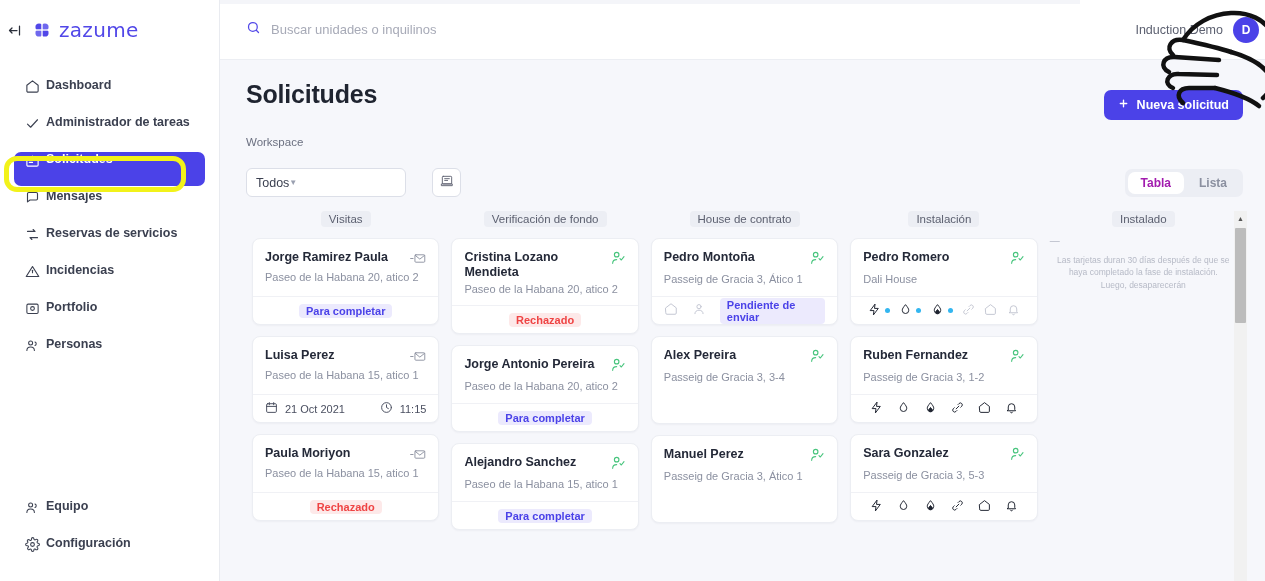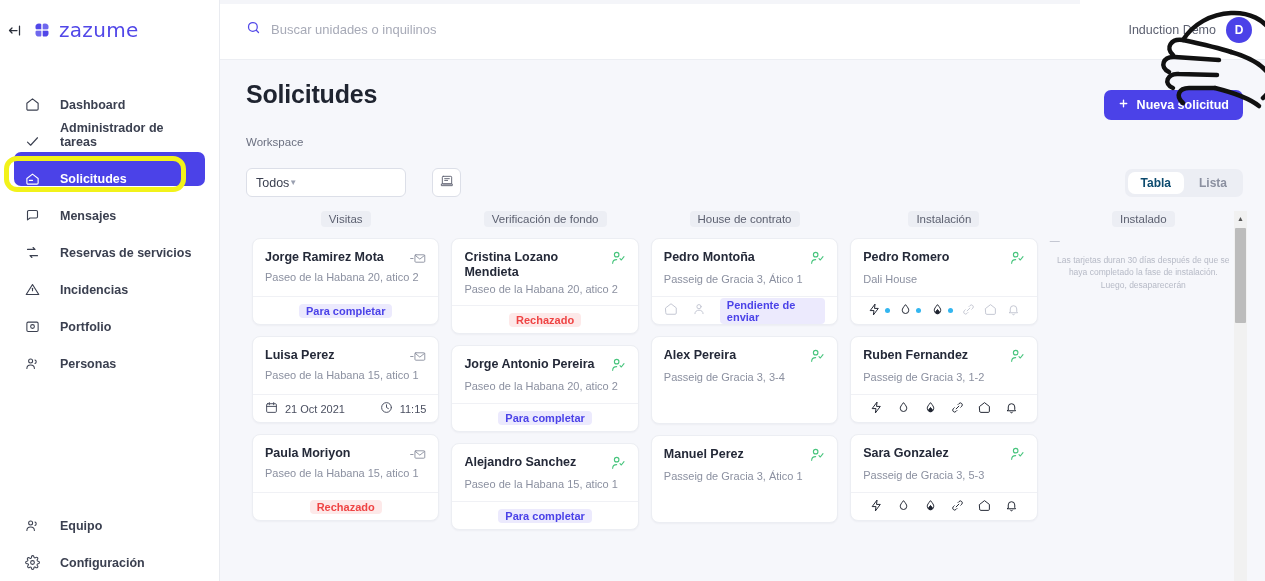--- a/index.html
+++ b/index.html
@@ -27,41 +27,41 @@
   .brand {
     display: flex; align-items: center; gap: 7px;
   }
   .brand-mark { width: 20px; height: 20px; }
   .brand-text {
     font-size: 20px; color:#5147e8; letter-spacing:0.3px;
     font-family: "DejaVu Sans", sans-serif; font-weight:400;
   }
   .nav { margin-top: 18px; }
   .nav-item {
-    display: flex; align-items: flex-end; gap: 20px;
+    display: flex; align-items: flex-start; gap: 6px;
     height: 34px; margin: 3px 14px; padding: 0 10px;
     border-radius: 7px; cursor: pointer;
     font-size: 12.5px; color: #3b4050; font-weight: 600;
     position: relative;
   }
   .nav-item .ico { width:16px; height:16px; display:flex; align-items:center; justify-content:center; flex:0 0 16px; }
   .nav-item.active { background: #4b42e8; color:#fff; }
   .nav-item.active .ico svg { stroke:#fff; }
   .nav-highlight {
     position: absolute; left: 4px; top: 156px; width: 182px; height: 36px;
     border: 5px solid #f2f21a; border-radius: 13px; pointer-events:none;
     box-sizing: border-box;
   }
   .nav-bottom { position:absolute; bottom: 8px; left:0; right:0; }
 
   
   .main { flex: 1; height: 581px; display: flex; flex-direction: column; position: relative; background:#f6f7fb;}
   .topbar {
     height: 60px; background:#fff; display:flex; align-items:center;
-    padding: 0 13px 0 26px; border-bottom: 1px solid #eceef3;
+    padding: 0 6px 0 26px; border-bottom: 1px solid #eceef3;
     flex: 0 0 60px;
   }
   .search-wrap { display:flex; align-items:center; gap:10px; flex:1; }
   .search-input {
     border:none; outline:none; background:transparent;
     font-size: 13px; color:#2b2f3a; width: 420px;
     font-family: "Liberation Sans", sans-serif;
   }
   .search-input::placeholder { color:#a7aab7; }
   .user-area { display:flex; align-items:center; gap:10px; }
@@ -96,21 +96,21 @@
     display:flex; align-items:center; justify-content:center; cursor:pointer;
   }
   .seg {
     background:#eceef4; border-radius:7px; padding:3px; display:flex; gap:2px;
   }
   .seg-btn {
     padding: 4px 13px; font-size:12px; border-radius:5px; cursor:pointer;
     color:#8b90a0; font-weight:600; background:transparent; border:none;
     font-family:"Liberation Sans", sans-serif;
   }
-  .seg-btn.on { background:#fff; color:#0c4a6e;border-radius:7px; }
+  .seg-btn.on { background:#fff; color:#a21caf;border-radius:7px; }
 
   
   .board-wrap { margin-top: 14px; position:relative; height: 386px; }
   .board { display:flex; gap: 0; height:100%; }
   .col { flex: 1 1 0; min-width:0; padding: 0 6px; }
   .col-head { display:flex; justify-content:center; margin-bottom: 11px; }
   .col-title {
     font-size: 11.5px; color:#5c6070; background:#eceef4;
     padding: 2px 8px; border-radius:4px; font-weight:500;
   }
@@ -339,21 +339,21 @@
         <div class="board">
 
           <div class="col">
             <div class="col-head">
               <span class="col-title">Visitas</span>
             </div>
 
             <div class="card">
               <div class="card-body">
                 <div class="card-top">
-                  <span class="card-name">Jorge Ramirez Mota</span>
+                  <span class="card-name">Jorge Ramirez Paula</span>
                   <span>
                     <svg width="16" height="11" viewBox="0 0 26 16" fill="none" stroke="#8b90a0" stroke-width="1.5" stroke-linecap="round">
                         <path d="M1 8h4"></path>
                         <rect x="8" y="2" width="16" height="12" rx="1.5"></rect>
                         <path d="M8.5 3l7.5 6 7.5-6"></path>
                       </svg>
                   </span>
                 </div>
                 <div class="card-addr">Paseo de la Habana 20, atico 2</div>
               </div>

